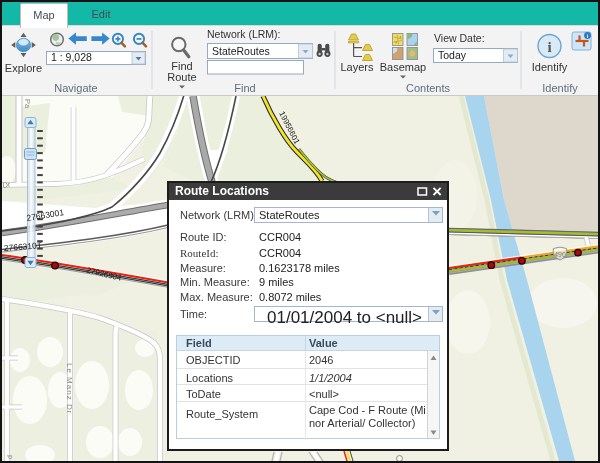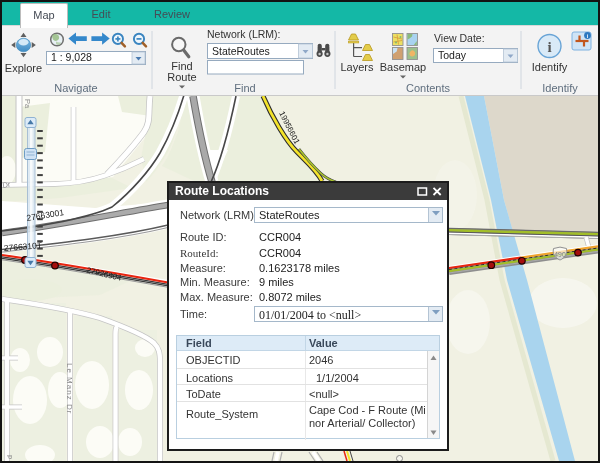--- a/index.html
+++ b/index.html
@@ -28,21 +28,20 @@
 .trow{position:absolute;left:0;font-size:11px;color:#333;}
 .tcell{position:absolute;white-space:nowrap;}
 #dscroll{position:absolute;right:0;top:15px;bottom:0;width:12px;background:#f6f6f6;border-left:1px solid #d4d4d4;}
 </style>
 </head>
 <body>
 <div id="app">
   <div id="tabs">
     <div class="tab" id="tabmap">Map</div>
     <div class="tab" style="left:72px;width:54px;">Edit</div>
-    <div class="tab" style="left:143px;width:54px;">Review</div>
   </div>
   <div id="ribbon">
       <svg width="596" height="71" viewBox="0 0 596 71" style="position:absolute;left:0;top:0;">
 <defs>
           <linearGradient id="gball" x1="0" y1="0" x2="0" y2="1">
             <stop offset="0" stop-color="#7db9e2"></stop>
             <stop offset="1" stop-color="#3f8cc4"></stop>
           </linearGradient>
         </defs>
 <line x1="150" y1="5" x2="150" y2="63" stroke="#cfd6de" stroke-width="1"></line>
@@ -311,41 +310,41 @@
 <div class="lbl" style="left:11px;top:124.5px;">Time:</div>
 <div id="dcombo1" style="left:85px;top:24px;width:189px;">
         <span style="position:absolute;left:4px;top:0.5px;font-size:11px;color:#222;white-space:nowrap;">StateRoutes</span>
         <span class="cbtn">
           <svg width="10" height="6" style="position:absolute;left:2px;top:4px;">
             <path d="M1,1 L9,1 L5,5.5 Z" fill="#7f9ec0"></path>
           </svg>
         </span>
       </div>
 <div id="dcombo2" style="left:85px;top:123px;width:189px;">
-        <span style="position:absolute;left:4px;top:0.5px;font-size:12px;color:#222;white-space:nowrap;font-family:Liberation Serif, serif;">01/01/2004 to &lt;null&gt;</span>
+        <span style="position:absolute;left:12px;top:0.5px;font-size:17px;color:#222;white-space:nowrap;">01/01/2004 to &lt;null&gt;</span>
         <span class="cbtn">
           <svg width="10" height="6" style="position:absolute;left:2px;top:4px;">
             <path d="M1,1 L9,1 L5,5.5 Z" fill="#7f9ec0"></path>
           </svg>
         </span>
       </div>
 <div id="dtable">
         <div id="dthead">
           <div style="left:9px;">Field</div>
           <div style="left:132px;">Value</div>
           <div style="position:absolute;left:128px;top:0;bottom:0;width:1px;background:#c2d6e6;"></div>
         </div>
         <div class="trow" style="top:15px;height:17px;width:251px;">
           <div class="tcell" style="left:9px;top:3px;">OBJECTID</div>
           <div class="tcell" style="left:132px;top:3px;line-height:12.5px;">2046</div>
           <div style="position:absolute;left:128px;top:0;bottom:0;width:1px;background:#e8e8e8;"></div>
         </div>
         <div class="trow" style="top:32px;height:16px;width:251px;border-top:1px solid #e2e2e2;">
           <div class="tcell" style="left:9px;top:3px;">Locations</div>
-          <div class="tcell" style="left:139px;top:3px;line-height:12.5px;">1/1/2004</div>
+          <div class="tcell" style="left:132px;top:3px;line-height:12.5px;font-style:italic;">1/1/2004</div>
           <div style="position:absolute;left:128px;top:0;bottom:0;width:1px;background:#e8e8e8;"></div>
         </div>
         <div class="trow" style="top:48px;height:17px;width:251px;border-top:1px solid #e2e2e2;">
           <div class="tcell" style="left:9px;top:3px;">ToDate</div>
           <div class="tcell" style="left:132px;top:3px;line-height:12.5px;">&lt;null&gt;</div>
           <div style="position:absolute;left:128px;top:0;bottom:0;width:1px;background:#e8e8e8;"></div>
         </div>
         <div class="trow" style="top:65px;height:39px;width:251px;border-top:1px solid #e2e2e2;">
           <div class="tcell" style="left:9px;top:6px;">Route_System</div>
           <div class="tcell" style="left:132px;top:2px;line-height:12.5px;">Cape Cod - F Route (Mi<br>nor Arterial/ Collector)</div>

